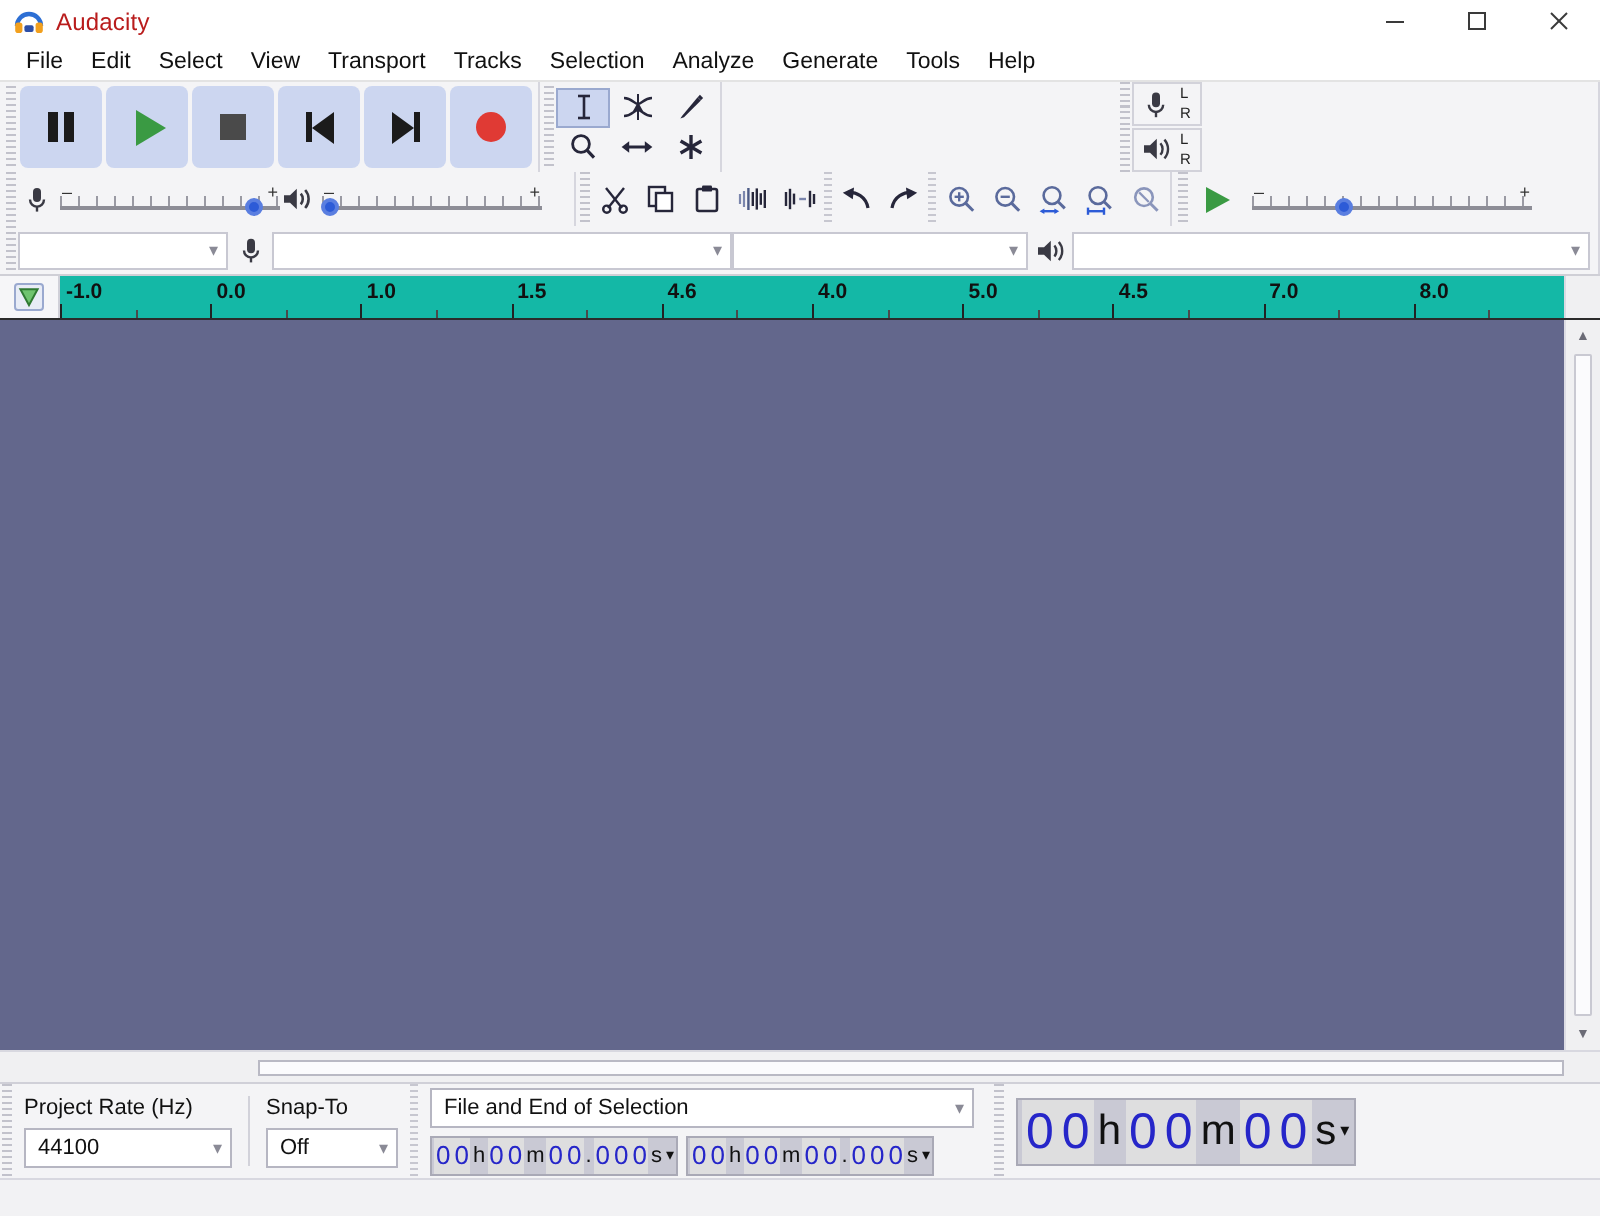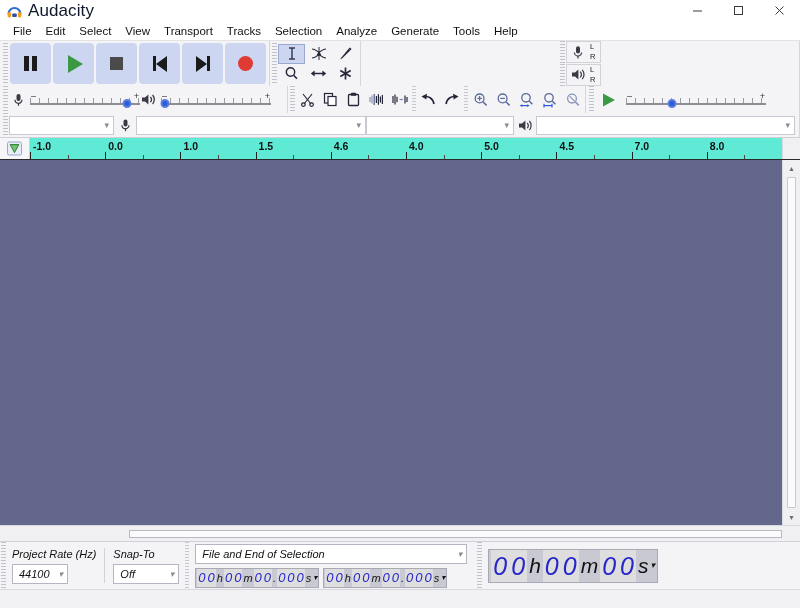--- a/index.html
+++ b/index.html
@@ -12,21 +12,21 @@
   }
   .app { width: 800px; height: 608px; display: flex; flex-direction: column; background:#f2f2f2; }
 
   
   .titlebar {
     height: 21px; background: #ffffff; display: flex; align-items: center;
     flex: 0 0 21px; position: relative;
   }
   .title-left { display:flex; align-items:center; gap:6px; padding-left:7px; }
   .app-logo { width: 15px; height: 13px; position: relative; }
-  .title-text { font-size: 17px; color: #0f172a; letter-spacing: .1px; }
+  .title-text { font-size: 12px; color: #b91c1c; letter-spacing: .1px; }
   .win-ctrls { position:absolute; right:0; top:0; height:21px; display:flex; }
   .win-btn { width: 41px; height: 21px; display:flex; align-items:center; justify-content:center;
              font-size: 11px; color:#3a3a3a; }
   .win-btn.close-btn { font-size: 13px; }
 
   
   .menubar {
     height: 20px; flex: 0 0 20px; display:flex; align-items:center;
     background:#ffffff; padding-left: 6px; border-bottom: 1px solid #e3e3e3;
   }
@@ -115,21 +115,21 @@
     height: 19px; border:1px solid #c8c8d2; background:#fff; display:flex;
     align-items:center; justify-content:flex-end; padding-right:4px;
     font-size: 11px; color:#222;
   }
   .chev { color:#8a8a96; font-size: 9px; }
   .dev-ico { width:22px; display:flex;align-items:center;justify-content:center;}
 
   
   .ruler-row { display:flex; flex:0 0 22px; height:22px; background:#f6f6f8; border-bottom:1px solid #2b2b2b;}
   .ruler-pin { width: 30px; display:flex;align-items:center;justify-content:center; border-right:1px solid #d0d0d8;}
-  .ruler { position:relative; flex:1; overflow:hidden; background:#5eead4;}
+  .ruler { position:relative; flex:1; overflow:hidden; background:#14b8a6;}
   .r-tick { position:absolute; bottom:0; width:1px; background:#4a4a4a; }
   .r-tick.major { height:7px; background:#222; }
   .r-tick.minor { height:4px; }
   .r-lbl { position:absolute; top:2px; font-size:10.5px; color:#111; font-weight:700; }
   .ruler-right-pad { width:18px; background:#f0f0f2; border-left:1px solid #dadae2;}
 
   
   .canvas-row { flex:1 1 auto; display:flex; min-height:0; }
   .track-area { flex:1; background:#63678c; }
   .vscroll { width:18px; background:#f0f0f2; border-left:1px solid #dcdce4; position:relative; display:flex; flex-direction:column;}
@@ -137,21 +137,21 @@
   .vs-track { flex:1; position:relative; margin: 1px 4px; }
   .vs-thumb { position:absolute; left:0; right:0; top:0; bottom:0; background:#fbfbfd; border:1px solid #c9c9d2; border-radius:1px;}
 
   
   .hscroll-row { flex:0 0 16px; height:16px; display:flex; align-items:center; background:#f0f0f2; border-top:1px solid #d8d8e0;}
   .hs-track { flex:1; height:8px; margin:0 2px; position:relative; }
   .hs-thumb { position:absolute; top:0; bottom:0; background:#fbfbfd; border:1px solid #b9b9c4; }
 
   
   .selbar { flex:0 0 48px; height:48px; display:flex; background:#f4f4f6; border-top:1px solid #d0d0d8; }
-  .sel-col { display:flex; flex-direction:column; justify-content:center; gap:4px; padding:0 5px;font-style:italic;}
+  .sel-col { display:flex; flex-direction:column; justify-content:center; gap:4px; padding:0 5px;}
   .sel-label { font-size:11px; color:#111; }
   .combo {
     height:20px; border:1px solid #b6b6c2; background:#fff; display:flex; align-items:center;
     padding: 0 4px 0 6px; font-size:11px; color:#111; justify-content:space-between;
   }
   .vsep { width:1px; background:#d2d2da; margin: 6px 3px; align-self:stretch;}
   .dotted-sep { width:6px; align-self:stretch;
     background: repeating-linear-gradient(to bottom, #c7c7d0 0 1px, transparent 1px 3px);
     background-size:4px 100%; background-repeat:no-repeat; background-position:center;}
   .timefield {
@@ -627,21 +627,21 @@
     <div class="hs-track">
       <div class="hs-thumb" style="left:16%; right:2%;"></div>
     </div>
   </div>
 
   <div class="selbar">
     <span class="grip"></span>
 
     <div class="sel-col">
       <span class="sel-label">Project Rate (Hz)</span>
-      <div class="combo" style="width:56px;">
+      <div class="combo" style="width:104px;">
         <span>44100</span>
         <span class="chev">▾</span>
       </div>
     </div>
 
     <div class="vsep"></div>
 
     <div class="sel-col">
       <span class="sel-label">Snap-To</span>
       <div class="combo" style="width:66px;">

